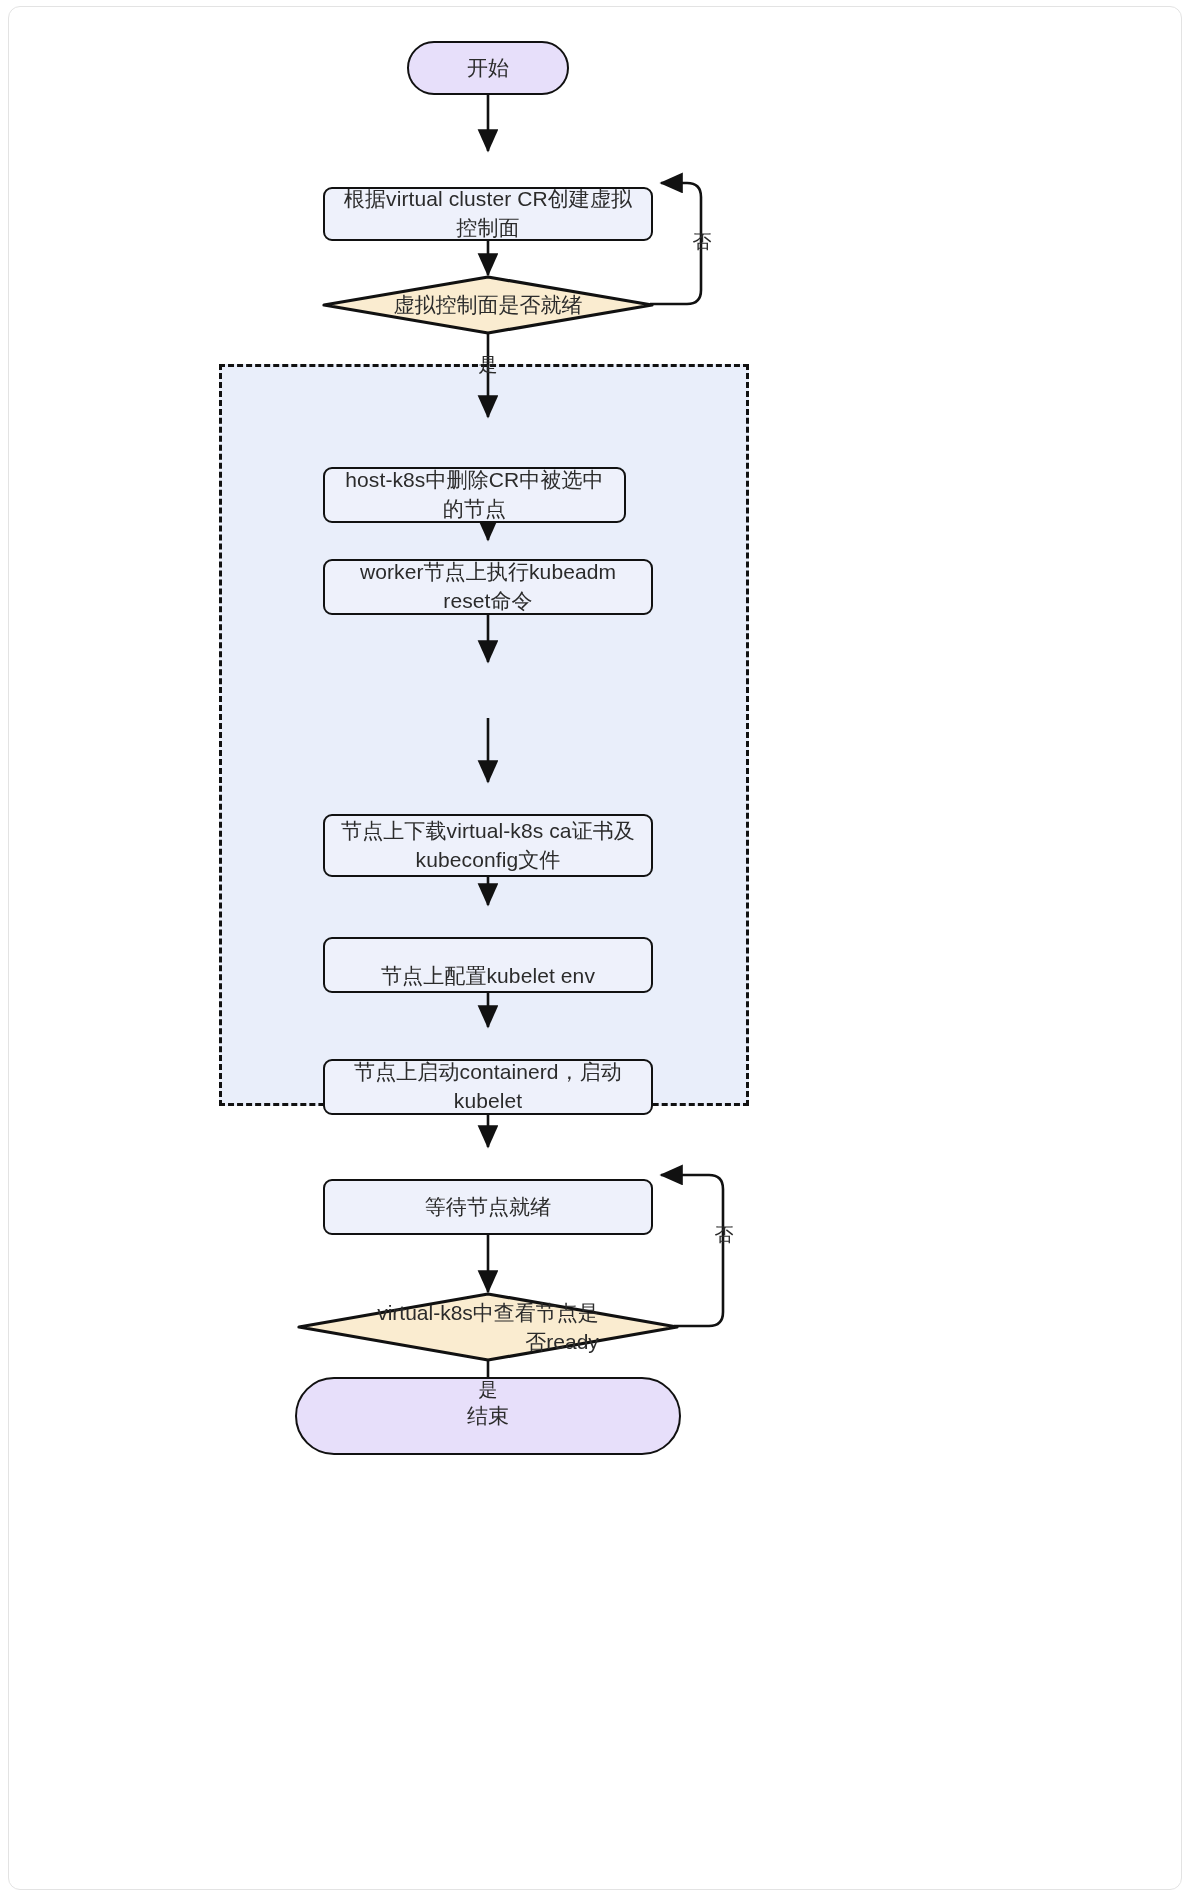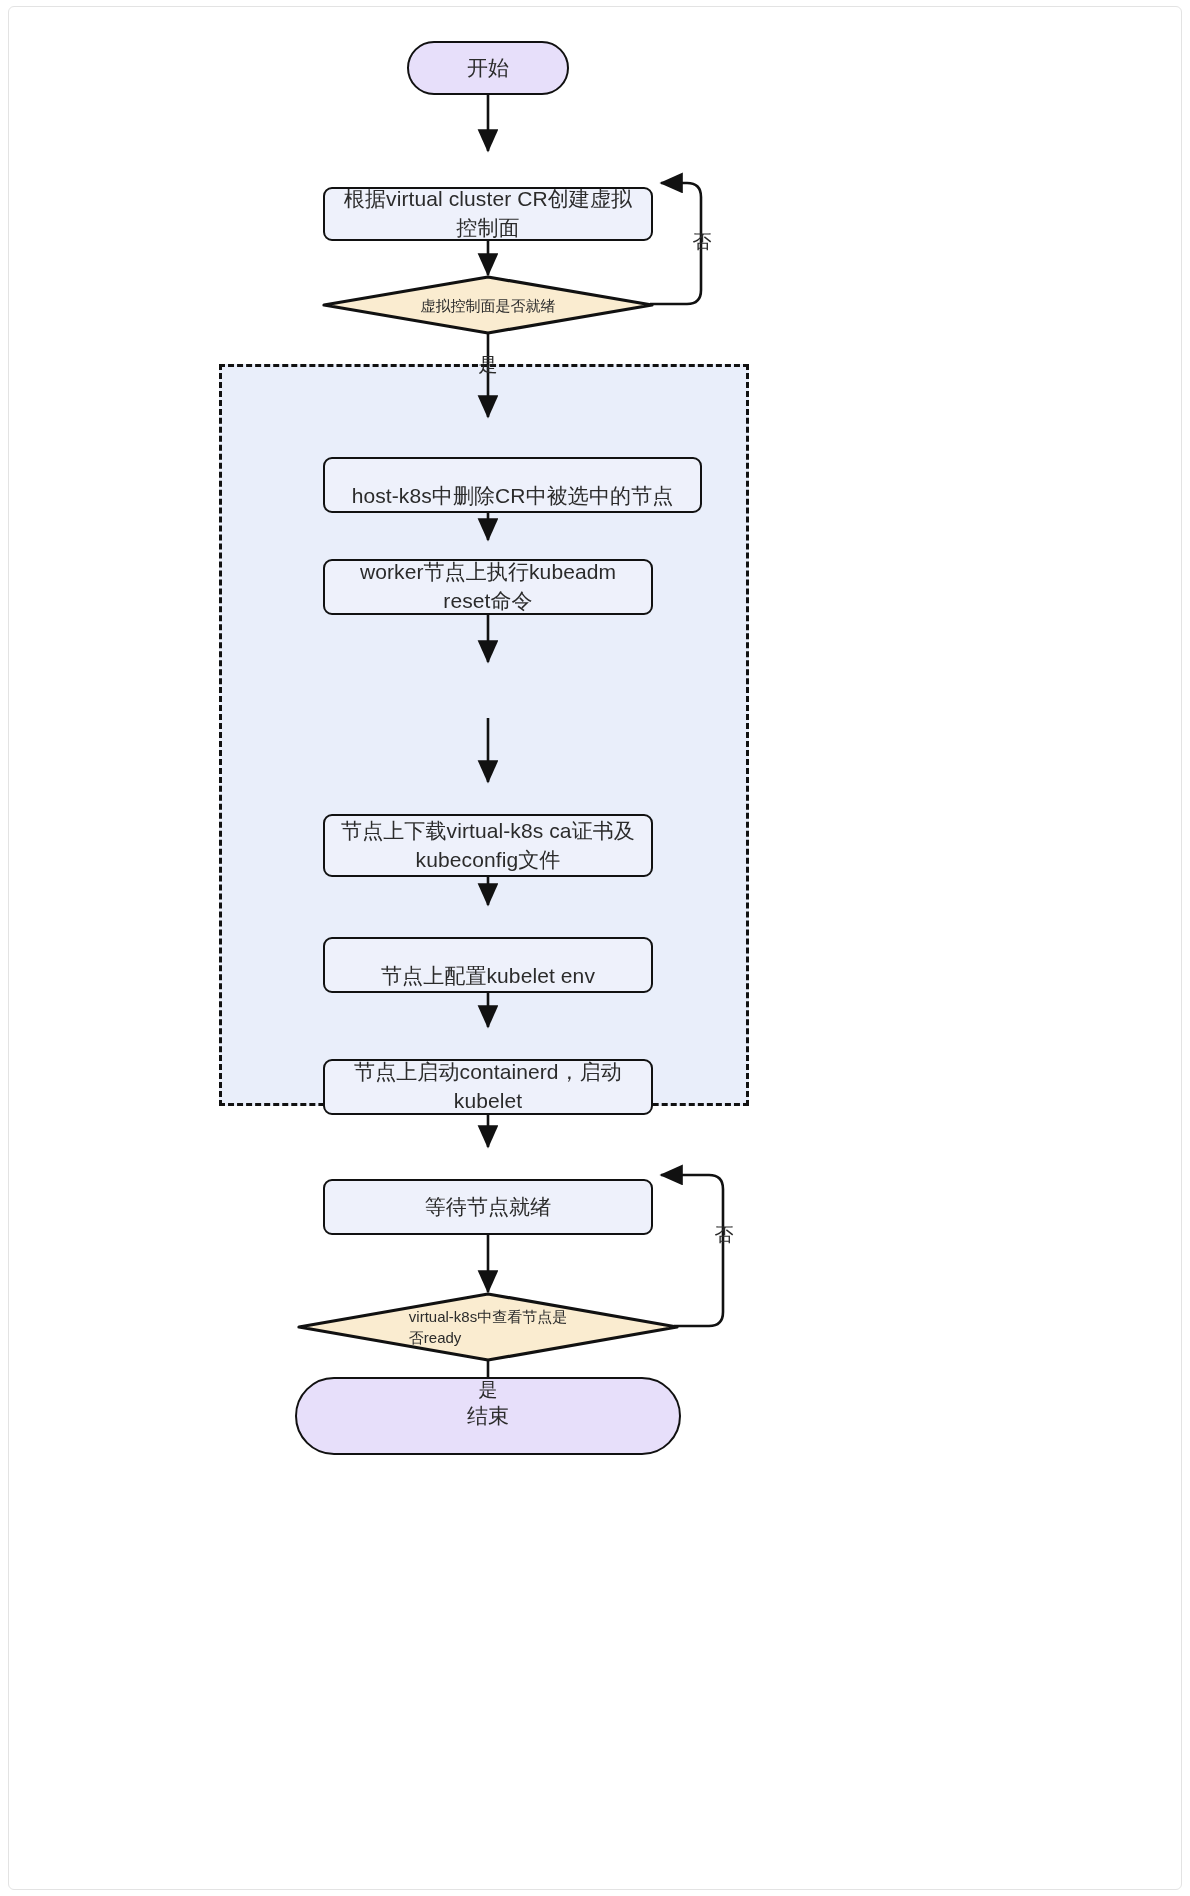--- a/index.html
+++ b/index.html
@@ -1,29 +1,29 @@
 <!DOCTYPE html>
 <html><head>
 <meta charset="utf-8">
 <style>
   html,body{margin:0;padding:0;background:#ffffff;}
   body{width:1190px;height:1896px;font-family:"Liberation Sans","DejaVu Sans",sans-serif;}
   #page{position:relative;width:1190px;height:1896px;box-sizing:border-box;background:#fff;}
-  .card{position:absolute;left:8px;top:6px;width:1174px;height:1884px;border:1px solid #e3e3e3;border-radius:6px;background:#fff;box-sizing:border-box;overflow:hidden;}
+  .card{position:absolute;left:8px;top:6px;width:1174px;height:1884px;border:1px solid #e3e3e3;border-radius:12px;background:#fff;box-sizing:border-box;overflow:hidden;}
   .stage{position:absolute;left:0;top:0;width:1174px;height:1884px;}
 
   svg.layer{position:absolute;left:0;top:0;width:1174px;height:1884px;overflow:visible;}
 
   .node{position:absolute;box-sizing:border-box;display:flex;align-items:center;justify-content:center;text-align:center;color:#2b2b2b;font-size:21px;line-height:1.38;letter-spacing:0.1px;}
   .proc{background:#eef1fb;border:2.4px solid #111;border-radius:9px;margin-top:32px;}
   .term{background:#e7dffa;border:2.4px solid #111;border-radius:200px;}
   .node span{display:block;padding:0 14px;white-space:pre-line;}
 
   .dia-wrap{position:absolute;}
-  .dia-txt{position:absolute;left:0;top:0;width:100%;height:100%;display:flex;align-items:center;justify-content:center;text-align:left;color:#2b2b2b;font-size:15px;line-height:1.4;white-space:pre-line;}
+  .dia-txt{position:absolute;left:0;top:0;width:100%;height:100%;display:flex;align-items:center;justify-content:center;text-align:right;color:#2b2b2b;font-size:21px;line-height:1.4;white-space:pre-line;}
 
   .subgraph{position:absolute;background:#e9eefa;border:3px dashed #111;box-sizing:border-box;}
 
   .elabel{position:absolute;color:#2b2b2b;font-size:19px;background:transparent;text-align:center;}
 </style>
 </head>
 <body>
 
 <div id="page">
   <div class="card">
@@ -70,21 +70,21 @@
         <span>根据virtual cluster CR创建虚拟控制面</span>
       </div>
 
       <div class="dia-wrap" style="left:313px;top:268px;width:332px;height:60px;">
         <svg width="332" height="60" viewBox="0 0 332 60">
           <polygon points="166,2 330,30 166,58 2,30" fill="#faecd0" stroke="#111" stroke-width="3.2" stroke-linejoin="round"></polygon>
         </svg>
         <div class="dia-txt">虚拟控制面是否就绪</div>
       </div>
 
-      <div class="node proc" style="left:314px;top:418px;width:379px;height:56px;align-items:flex-end;">
+      <div class="node proc" style="left:314px;top:428px;width:303px;height:56px;">
         <span>host-k8s中删除CR中被选中的节点</span>
       </div>
 
       <div class="node proc" style="left:314px;top:520px;width:330px;height:56px;">
         <span>worker节点上执行kubeadm reset命令</span>
       </div>
 
 
       <div class="node proc" style="left:314px;top:775px;width:330px;height:63px;">
         <span>节点上下载virtual-k8s ca证书及

